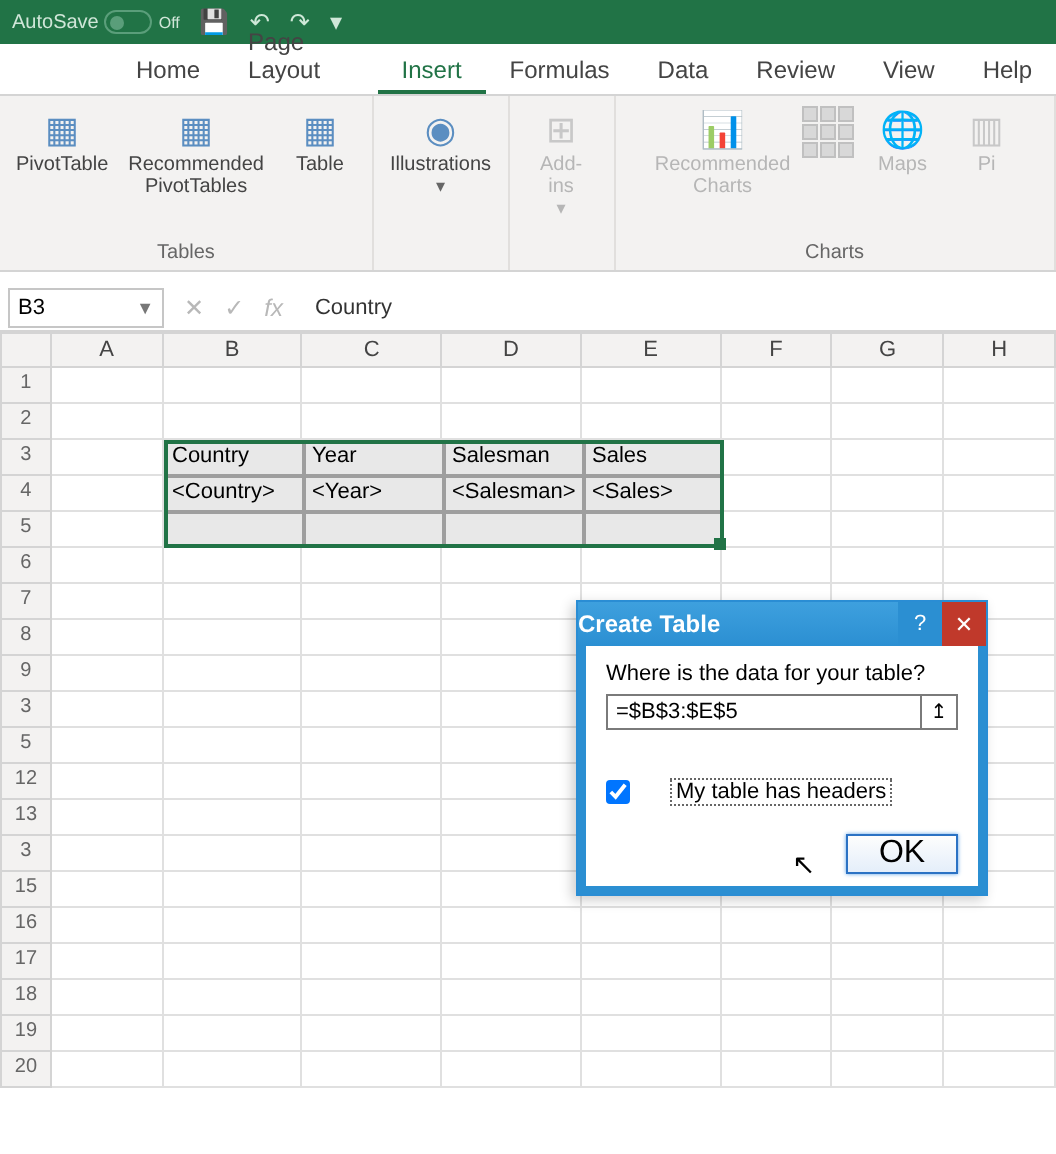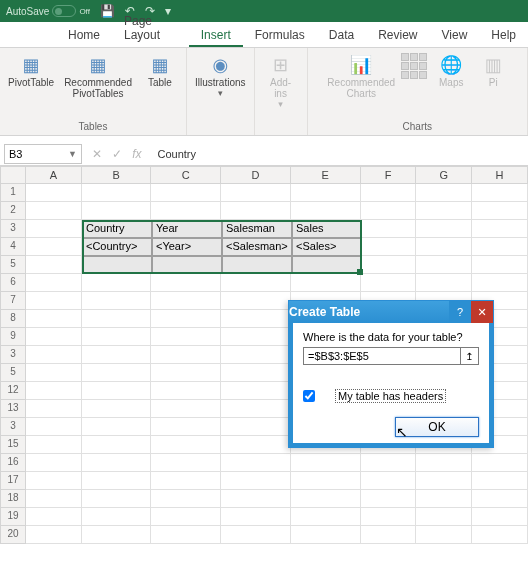--- a/index.html
+++ b/index.html
@@ -58,21 +58,21 @@
 .dlg-help { background:#2b8fd2; }
 .dlg-close { background:#c0392b; }
 .dlg-body { border:4px solid #2b8fd2; border-top:0; padding:8px 10px 6px; background:#fff; font-size:11px; }
 .range-row { display:flex; margin-top:4px; }
 .range-in { flex:1; border:1px solid #7a7a7a; height:18px; font-size:11px; padding:0 4px; }
 .range-pick { width:18px; height:18px; border:1px solid #7a7a7a; border-left:0; display:flex; align-items:center; justify-content:center; font-size:10px; }
 .chk-row { margin-top:24px; display:flex; align-items:center; gap:20px; }
 .chk { width:12px;height:12px; }
 .chk-label { border:1px dotted #666; padding:0 2px; }
 .dlg-foot { display:flex; justify-content:flex-end; gap:8px; margin-top:14px; }
-.dlg-foot button { width:84px; height:20px; font-size:12px; border:1px solid #7a9ec4; background:linear-gradient(#fdfdfd,#e4eefa); }
+.dlg-foot button { width:56px; height:20px; font-size:16px; border:1px solid #7a9ec4; background:linear-gradient(#fdfdfd,#e4eefa); }
 .dlg-foot button.ok { border:1px solid #2b72c4; box-shadow:0 0 2px #5aa0e6; }
 .cursor { position:absolute; left:396px; top:424px; font-size:14px; color:#000; pointer-events:none; }
 </style>
 </head>
 <body>
 
 <div class="title-bar">
   <div class="ts">
     <span>AutoSave</span>
     <span class="toggle">

